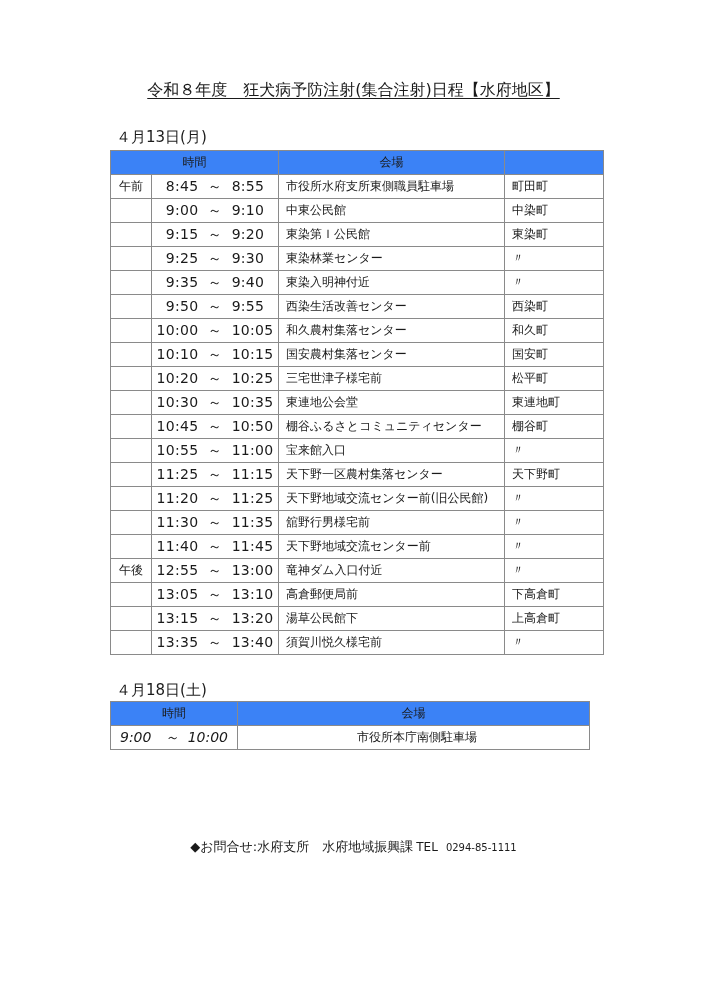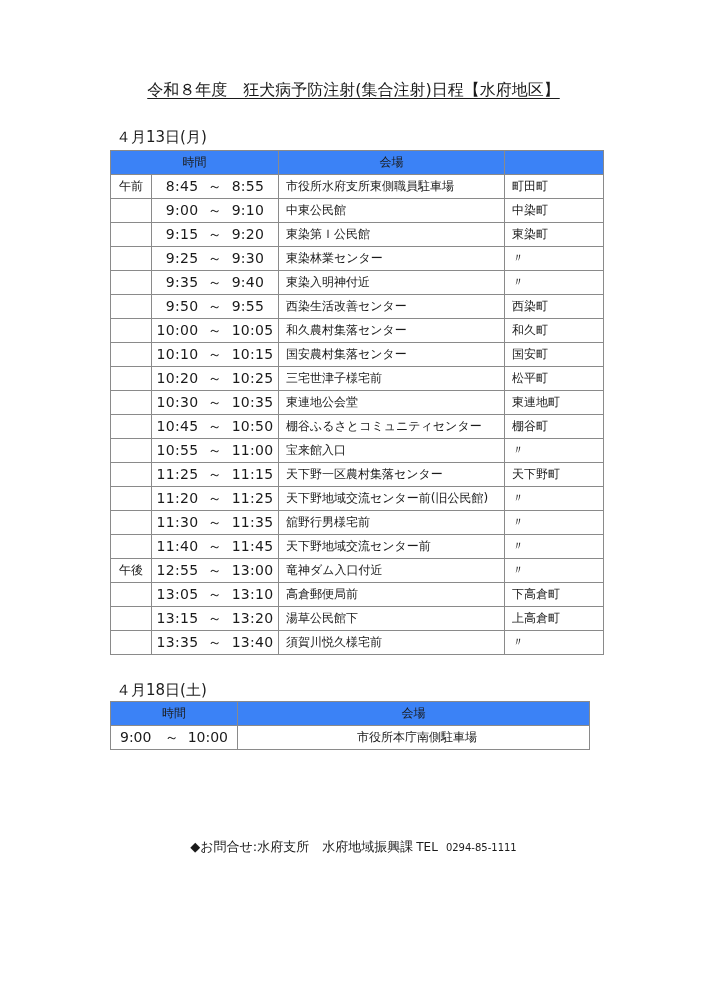--- a/index.html
+++ b/index.html
@@ -9,21 +9,21 @@
            font-size:16px; }
   .title span { text-decoration:underline; text-underline-offset:3px; }
   .date { position:absolute; left:116px; font-size:15px; }
   table { position:absolute; left:110px; border-collapse:collapse; font-size:12px; }
   td, th { border:1px solid #8a8a8a; padding:0; height:23px; font-weight:normal; }
   th { background:#3b82f6; text-align:center; font-size:12px; }
   .ampm { width:40px; text-align:center; }
   .time { width:126px; text-align:center; font-size:14px; white-space:pre; letter-spacing:0.3px; }
   .venue { width:218px; padding-left:7px; text-align:left; }
   .town { width:91px; padding-left:7px; text-align:left; }
-  #t2 .time2 { width:126px; text-align:center; font-size:14px; white-space:pre; }
+  #t2 .time2 { width:126px; text-align:center; font-size:14px; white-space:pre;font-style:italic; }
   #t2 .venue2 { width:344px; padding-left:7px; text-align:center; }
   .footer { position:absolute; top:838px; left:0; width:707px; text-align:center; font-size:13px; }
   .footer .tel { font-size:12px; margin-left:3px; margin-right:8px; }
   .footer .num { font-size:10px; }
 </style>
 </head>
 <body>
 
 <div class="title"><span>令和８年度　狂犬病予防注射(集合注射)日程【水府地区】</span></div>
 

